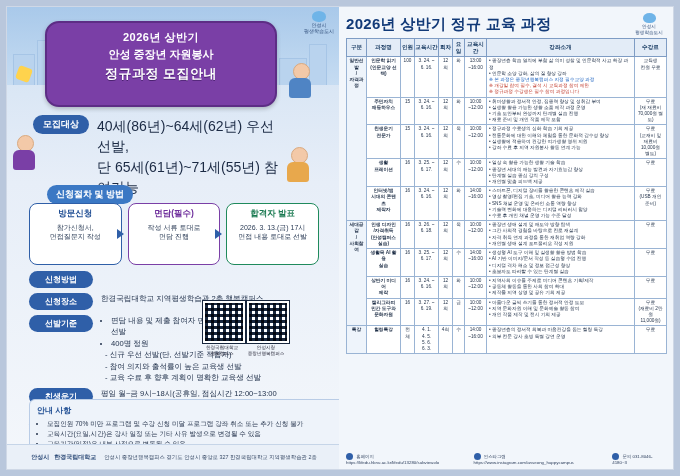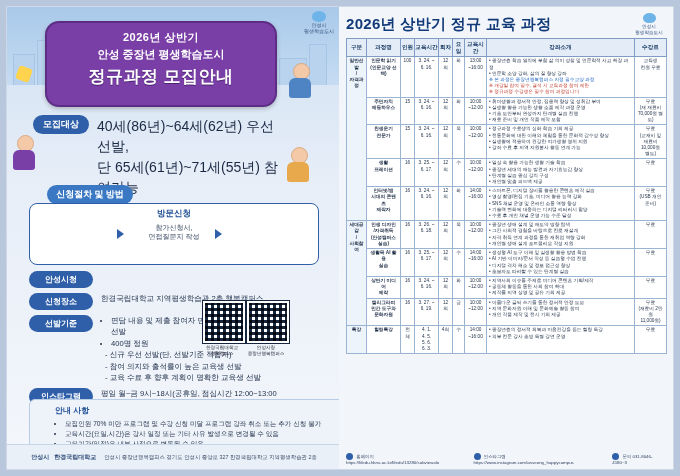--- a/index.html
+++ b/index.html
@@ -34,34 +34,33 @@
   .logo-tl .mark{width:14px;height:11px;border-radius:50% 50% 45% 45%;background:#6fb4e8;margin-bottom:1px;}
   .title-badge{
     position:absolute;left:38px;top:14px;width:232px;height:86px;
     border-radius:14px;background:#7a3fa6;box-shadow:0 2px 4px rgba(0,0,0,.22);
     color:#fff;text-align:center;padding-top:7px;box-sizing:border-box;
     border:2px solid #5d2d85;
   }
   .title-badge .l1{font-size:11px;font-weight:bold;letter-spacing:.5px;}
   .title-badge .l2{font-size:11px;font-weight:bold;margin-top:2px;}
   .title-badge .l3{
-    font-size:17px;font-weight:bold;margin-top:3px;color:#fff;
+    font-size:13px;font-weight:bold;margin-top:3px;color:#fff;
     text-shadow:0 1px 0 #4b2270;letter-spacing:.5px;
   }
   .ribbon{
     position:absolute;left:10px;top:60px;width:14px;height:14px;background:#ffd34d;
     transform:rotate(20deg);border-radius:3px;
   }
   .info-block{position:absolute;left:26px;top:108px;width:250px;}
   .row{display:flex;align-items:flex-start;margin-bottom:7px;}
   .pill{
     flex:0 0 auto;min-width:56px;height:19px;line-height:19px;text-align:center;
     background:#2f5fa8;color:#fff;font-size:9px;font-weight:bold;border-radius:10px;
     margin-right:8px;
-    font-family:Liberation Serif, serif;
   }
   .pill.alt{background:#3b78c4;}
   .rowtxt{font-size:14px;line-height:1.45;padding-top:1px;}
   .steps-head{position:absolute;left:40px;top:178px;}
   .steps{
     position:absolute;left:22px;top:196px;width:290px;height:62px;display:flex;gap:6px;
   }
   .step{
     flex:1;background:#ffffff;border:1.5px solid #2f5fa8;border-radius:8px;
     text-align:center;padding-top:4px;box-sizing:border-box;
@@ -89,21 +88,21 @@
   .qr{width:38px;text-align:center;}
   .qr .code{
     width:38px;height:38px;background:
       repeating-linear-gradient(90deg,#17263d 0 3px,#fff 3px 6px),
       repeating-linear-gradient(0deg,#17263d 0 3px,transparent 3px 6px);
     background-blend-mode:multiply;border:2px solid #fff;outline:1px solid #17263d;
   }
   .qr .cap{font-size:4.6px;line-height:1.25;margin-top:2px;color:#223;}
   .notice{
     position:absolute;left:22px;top:392px;width:336px;background:#eef3fa;
-    border:1px solid #b9cce6;border-radius:6px;padding:5px 25px;box-sizing:border-box;
+    border:1px solid #b9cce6;border-radius:6px;padding:5px 7px;box-sizing:border-box;
   }
   .notice .nh{font-size:8px;font-weight:bold;color:#1d4c92;margin-bottom:3px;}
   .notice ul{margin:0;padding-left:10px;}
   .notice li{font-size:6.6px;line-height:1.5;color:#26354d;}
   .foot{
     position:absolute;left:0;bottom:0;width:334px;height:24px;background:#eaf0f8;
     border-top:1px solid #c6d5e8;display:flex;align-items:center;justify-content:center;gap:8px;
   }
   .foot .ft{font-size:5.4px;color:#3a4c68;}
   .foot .lg{display:flex;align-items:center;gap:5px;}
@@ -183,21 +182,21 @@
       <div class="logo-tl">
         <div class="mark"></div>
         <div>안성시</div>
         <div>평생학습도시</div>
       </div>
 
       <div class="ribbon"></div>
 
       <div class="title-badge">
         <div class="l1">2026년 상반기</div>
-        <div class="l2">안성 중장년 평생학습도시</div>
+        <div class="l2">안성 중장년 자원봉사</div>
         <div class="l3">정규과정 모집안내</div>
       </div>
 
       <div class="person" style="left:286px;top:56px;">
         <div class="p-head"></div>
           <div class="p-body" style="background:#4f84c4;"></div>
       </div>
       <div class="person" style="left:284px;top:140px;">
         <div class="p-head"></div>
           <div class="p-body" style="background:#e8a84c;"></div>
@@ -221,46 +220,56 @@
       <div class="steps-head">
         <div class="pill alt" style="min-width:86px;">신청절차 및 방법</div>
       </div>
 
       <div class="steps">
         <div class="step">
           <div class="h">방문신청</div>
           <div class="b" style="white-space:pre-line;">참가신청서,
 면접질문지 작성</div>
         </div>
+        <div class="step purple">
+          <div class="h">면담(필수)</div>
+          <div class="b" style="white-space:pre-line;">작성 서류 토대로
+면담 진행</div>
+        </div>
+        <div class="step green">
+          <div class="h">합격자 발표</div>
+          <div class="b" style="white-space:pre-line;">2026. 3. 13.(금) 17시
+면접 내용 토대로 선발</div>
+        </div>
       </div>
       <div class="arrow" style="left:110px;"></div>
       <div class="arrow" style="left:208px;"></div>
 
       <div class="detail">
         <div class="drow">
-          <div class="dlabel">안성시청</div>
+          <div class="dlabel">신청방법</div>
         </div>
         <div class="drow">
           <div class="dlabel">신청장소</div>
           <div class="dbody">한경국립대학교 지역평생학습관 2층 행복캠퍼스</div>
         </div>
         <div class="drow">
           <div class="dlabel">선발기준</div>
           <div class="dbody">
             <ul>
               <li>면담 내용 및 제출 참여자 면접 심사표 의거 적합자 선발</li>
               <li>400명 정원</li>
               <li style="list-style:none;margin-left:-6px;">- 신규 우선 선발(단, 선발기준 적합자)</li>
               <li style="list-style:none;margin-left:-6px;">- 참여 의지와 출석률이 높은 교육생 선발</li>
               <li style="list-style:none;margin-left:-6px;">- 교육 수료 후 향후 계획이 명확한 교육생 선발</li>
             </ul>
           </div>
         </div>
         <div class="drow">
-          <div class="dlabel">인스타그램</div>
+          <div class="dlabel">친생운기</div>
           <div class="dbody">평일 월~금 9시~18시(공휴일, 점심시간 12:00~13:00 제외)</div>
         </div>
         <div class="drow">
           <div class="dlabel">문의전화</div>
           <div class="dbody">031-8046-4180~3</div>
         </div>
       </div>
 
       <div class="qr-wrap">
         <div class="qr">

